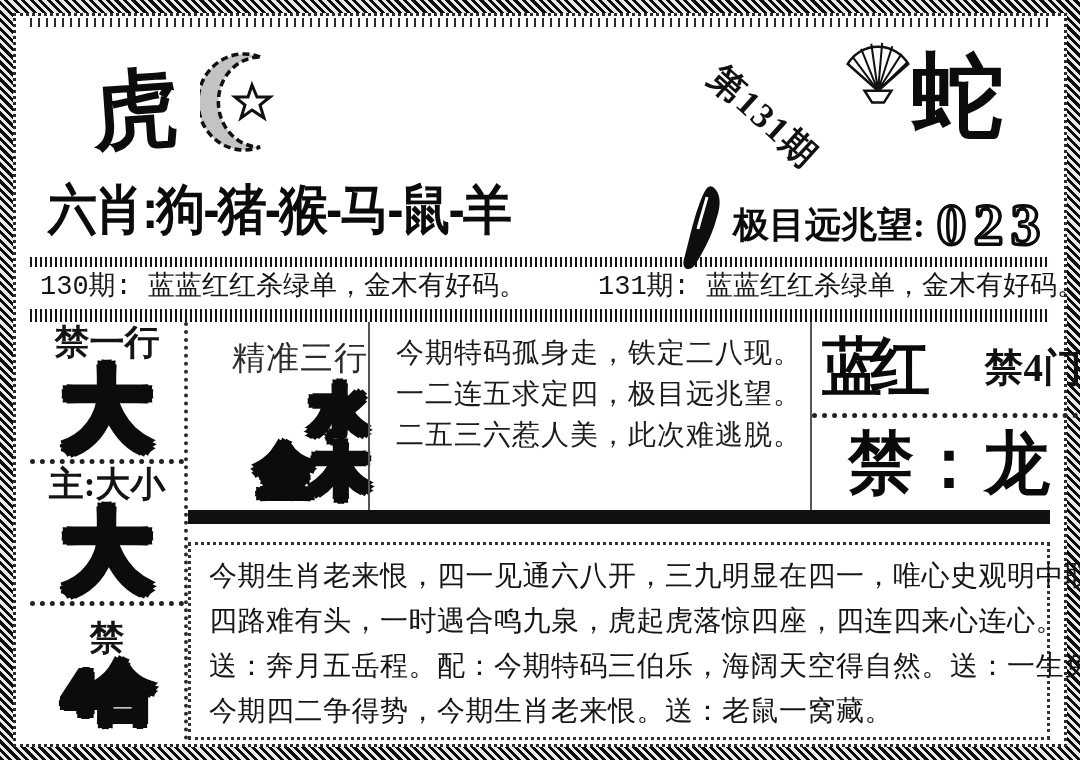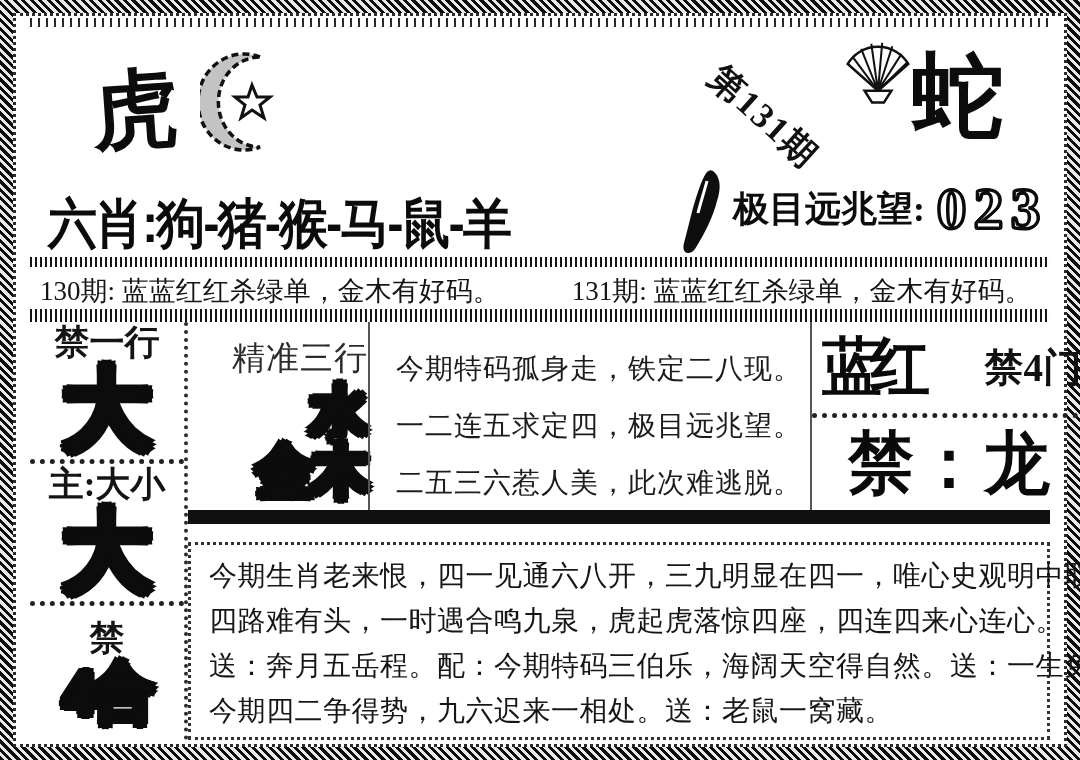--- a/index.html
+++ b/index.html
@@ -22,35 +22,35 @@
   .crescent { position:absolute; left:170px; top:22px; }
   .big-title { position:absolute; left:272px; top:4px; font-size:118px; line-height:1.1; font-weight:bold; letter-spacing:2px; white-space:nowrap;
     color:#fff; -webkit-text-stroke:4px #0c0c0c;
     text-shadow:2px 0 #0c0c0c,-2px 0 #0c0c0c,0 2px #0c0c0c,0 -2px #0c0c0c,2px 2px #0c0c0c,-2px 2px #0c0c0c,2px -2px #0c0c0c,-2px -2px #0c0c0c; }
   .issue { position:absolute; left:700px; top:26px; font-size:35px; font-weight:bold; color:#111; white-space:nowrap;
     transform:rotate(42deg); transform-origin:left top; letter-spacing:2px; }
   .shell { position:absolute; left:806px; top:6px; }
   .snake { position:absolute; right:46px; top:22px; font-size:92px; font-weight:bold; color:#0c0c0c; line-height:1; }
 
   
-  .row2 { position:relative; height:80px; flex:0 0 auto; display:flex; align-items:flex-end; justify-content:space-between; }
+  .row2 { position:relative; height:80px; flex:0 0 auto; display:flex; align-items:flex-start; justify-content:space-between; }
   .six-zodiac { font-family:"Liberation Sans","DejaVu Sans",sans-serif; font-weight:900; font-size:49px; letter-spacing:-2px; color:#0b0b0b; margin-left:18px; white-space:nowrap; transform:scaleY(1.1); }
   .row2-right { display:flex; align-items:center; margin-right:6px; }
   .island { margin-right:8px; margin-top:8px; }
   .open-label { font-size:36px; font-weight:bold; color:#0c0c0c; white-space:nowrap; }
   .digits { margin-left:8px; display:flex; }
   .digit { font-size:58px; font-weight:bold; line-height:1; margin:0 4px; color:#fff; -webkit-text-stroke:3px #0c0c0c;
     text-shadow:2px 0 #0c0c0c,-2px 0 #0c0c0c,0 2px #0c0c0c,0 -2px #0c0c0c,1px 1px #0c0c0c,-1px 1px #0c0c0c,1px -1px #0c0c0c,-1px -1px #0c0c0c; }
 
   .hatch { background:repeating-linear-gradient(90deg,#151515 0 2px,#fdfdfd 2px 5px); flex:0 0 auto; }
   .hatch.h1 { height:10px; }
   .hatch.h2 { height:13px; }
 
   
-  .row3 { height:42px; flex:0 0 auto; display:flex; align-items:flex-end; }
+  .row3 { height:42px; flex:0 0 auto; display:flex; align-items:flex-start;font-family:Liberation Mono, monospace; }
   .tip { font-size:27px; color:#151515; white-space:nowrap; }
   .tip.t130 { margin-left:10px; }
   .tip.t131 { margin-left:72px; }
 
   
   .main { flex:1; display:flex; min-height:0; }
   .left-rail { width:158px; flex:0 0 auto; display:flex; flex-direction:column; border-right:4px dotted #2b2b2b; }
   .rail-cell { display:flex; flex-direction:column; align-items:center; justify-content:center; border-bottom:5px dotted #222; padding:2px 0; }
   .rail-cell:last-child { border-bottom:none; }
   .rail-label { font-size:35px; font-weight:bold; color:#141414; white-space:nowrap; line-height:1.1; }
@@ -60,21 +60,21 @@
   .rail-big { font-size:90px; }
   .rail-big.small4 { font-size:64px; letter-spacing:-4px; }
 
   .right-stack { flex:1; display:flex; flex-direction:column; min-width:0; }
   .mid-row { height:188px; flex:0 0 auto; display:flex; }
   .precise-cell { width:180px; flex:0 0 auto; display:flex; flex-direction:column; align-items:flex-end; padding-top:14px; }
   .precise-label { font-size:33px; color:#2c2c2c; white-space:nowrap; letter-spacing:1px; }
   .precise-big1 { font-size:58px; margin-top:2px; }
   .precise-big2 { font-size:58px; margin-top:-2px; letter-spacing:-2px; }
   .verse-cell { flex:1; border-left:2px solid #555; border-right:2px solid #555; padding:10px 8px 0 26px; }
-  .verse-line { font-size:28px; color:#1c1c1c; line-height:41px; white-space:nowrap; letter-spacing:1px;margin-top:16px; }
+  .verse-line { font-size:28px; color:#1c1c1c; line-height:41px; white-space:nowrap; letter-spacing:1px; }
   .right-rail { width:276px; flex:0 0 auto; display:flex; flex-direction:column; }
   .rr-top { height:96px; display:flex; align-items:center; justify-content:space-between; border-bottom:5px dotted #222; padding:0 6px 0 10px; }
   .blue-red { font-family:"Liberation Sans","DejaVu Sans",sans-serif; font-weight:900; font-size:60px; letter-spacing:-12px; color:#0a0a0a; transform:scaleY(1.05); }
   .ban4 { font-size:39px; font-weight:bold; color:#111; white-space:nowrap; margin-left:6px; }
   .rr-bottom { flex:1; display:flex; align-items:center; justify-content:center; }
   .ban-dragon { font-family:"Liberation Sans","DejaVu Sans",sans-serif; font-weight:900; font-size:66px; color:#0a0a0a; white-space:nowrap; letter-spacing:2px; transform:scaleY(1.05); }
   .black-bar { height:14px; background:#101010; flex:0 0 auto; }
   .gap { height:18px; flex:0 0 auto; }
   .notes { flex:1; border:3px dotted #333; padding:8px 6px 4px 18px; }
   .note-line { font-size:28px; color:#161616; line-height:45px; white-space:nowrap; letter-spacing:0.5px; }
@@ -175,19 +175,19 @@
           </div>
         </div>
 
         <div class="black-bar"></div>
         <div class="gap"></div>
 
         <div class="notes">
           <div class="note-line">今期生肖老来恨，四一见通六八开，三九明显在四一，唯心史观明中取。眼观</div>
           <div class="note-line">四路难有头，一时遇合鸣九泉，虎起虎落惊四座，四连四来心连心。</div>
           <div class="note-line">送：奔月五岳程。配：今期特码三伯乐，海阔天空得自然。送：一生免忧烦。</div>
-          <div class="note-line">今期四二争得势，九六迟来一相处。送：老鼠一窝藏。</div>
+          <div class="note-line">今期四二争得势，今期生肖老来恨。送：老鼠一窝藏。</div>
         </div>
       </div>
     </div>
 
   </div>
 </div>
 
 </body></html>

